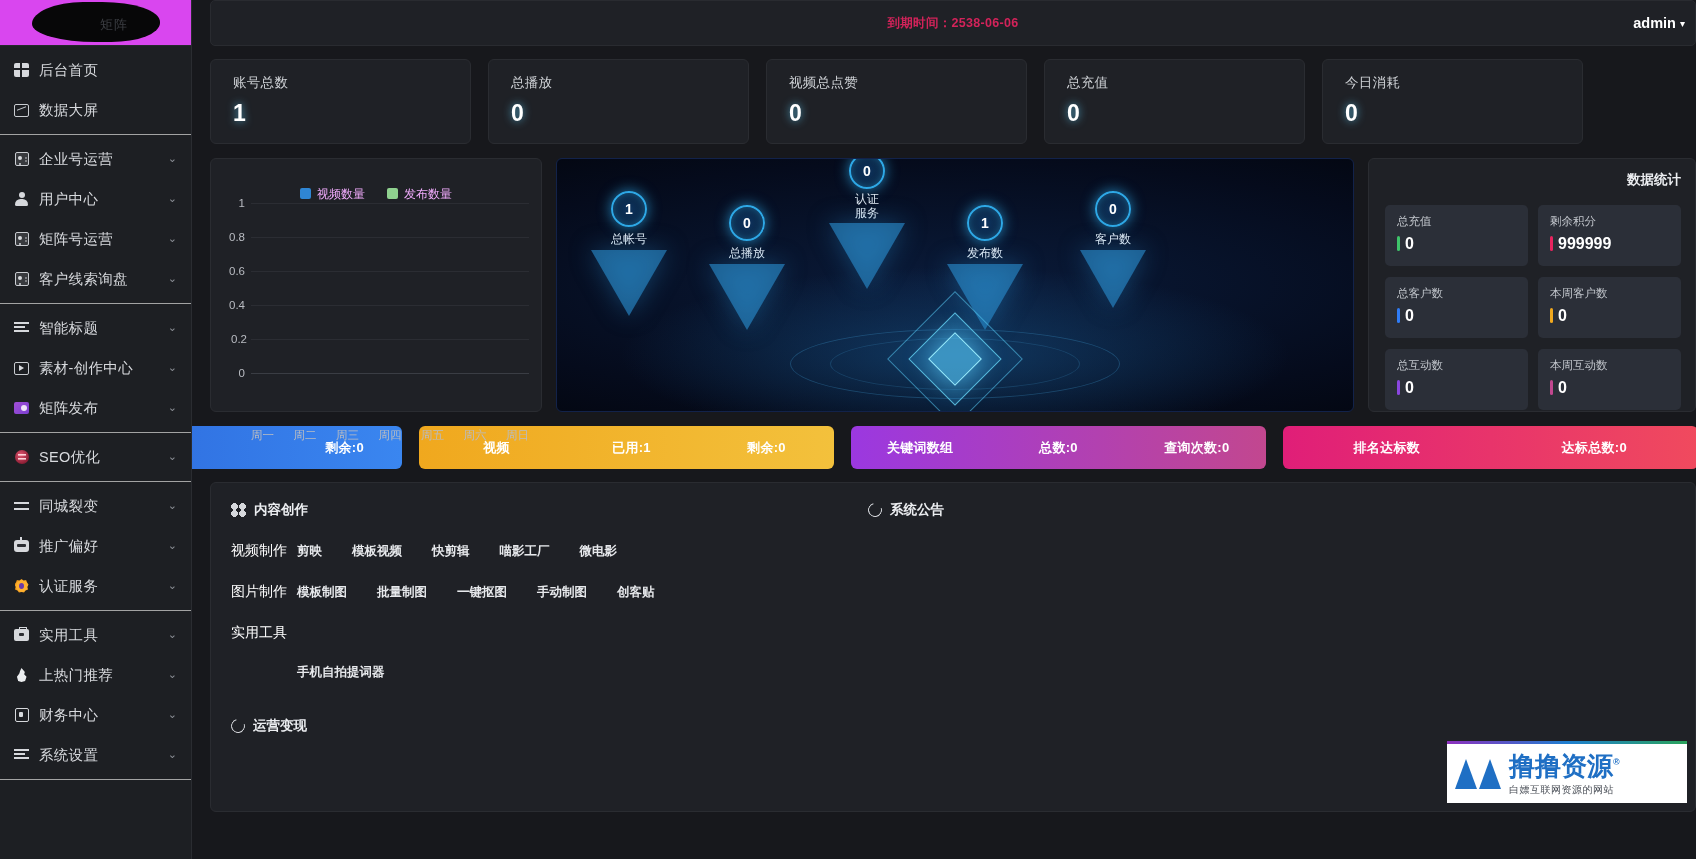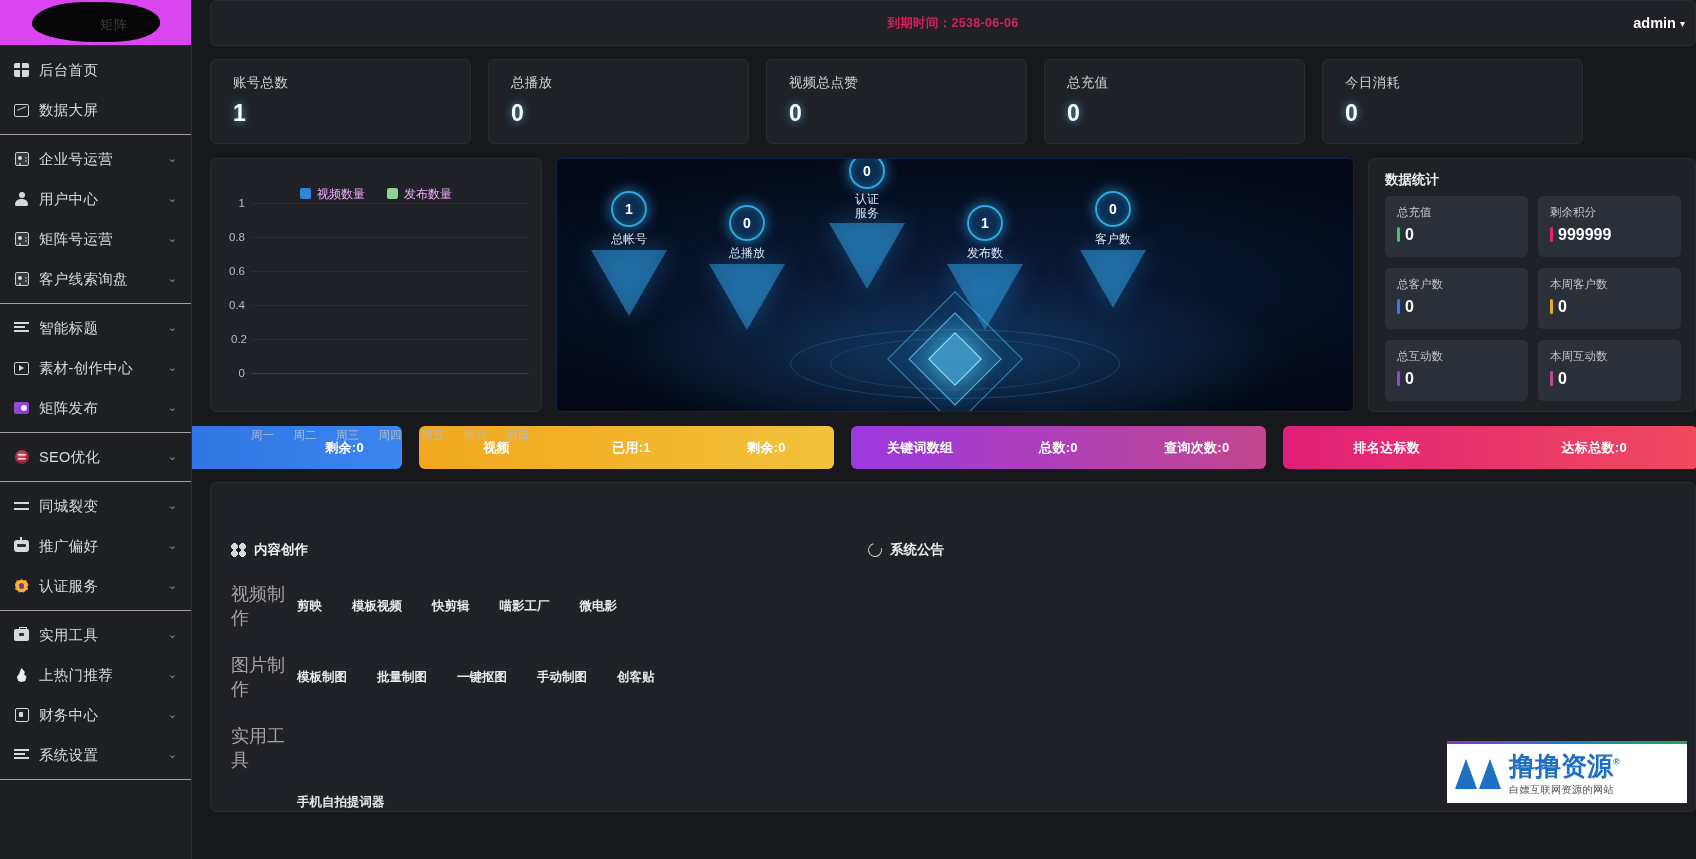--- a/index.html
+++ b/index.html
@@ -294,21 +294,21 @@
     width: 330px; height: 70px; border-radius: 50%;
     border: 1px solid rgba(70,170,225,.28);
   }
   .ring-floor.r2 { width: 250px; height: 52px; border-color: rgba(70,170,225,.2); }
 
   .stats-card {
     width: 328px; flex: 0 0 328px; height: 254px;
     background: #1f2126; border: 1px solid #2a2c31; border-radius: 6px;
     padding: 12px 14px 0 16px;
   }
-  .stats-title { font-size: 13.5px; font-weight: 700; color: #eceef1; margin-bottom: 7px; }
+  .stats-title { font-size: 13.5px; font-weight: 700; color: #eceef1; margin-bottom: 16px; text-align: right; }
   .stats-grid { display: grid; grid-template-columns: 1fr 1fr; gap: 11px 10px; }
   .mini {
     background: #2b2f38; border-radius: 5px; height: 61px;
     padding: 9px 0 0 12px;
   }
   .mini-label { font-size: 11.5px; color: #c3c7cd; }
   .mini-value {
     font-size: 16px; font-weight: 700; color: #fff; margin-top: 6px;
     padding-left: 8px; position: relative; line-height: 1.1;
   }
@@ -335,38 +335,38 @@
 
   
   .bottom {
     margin: 13px 0 0 18px; height: 330px;
     background: #1f2126; border: 1px solid #2a2c31; border-radius: 6px;
     padding: 18px 0 0 20px; position: relative; overflow: hidden;
   }
   .panel-head { display: flex; align-items: center; }
   .ph-title {
     display: flex; align-items: center; gap: 8px;
-    font-size: 13.5px; font-weight: 700; color: #eceef1; margin-top: 40px;
+    font-size: 13.5px; font-weight: 700; color: #eceef1;
   }
   .ph-title.right { margin-left: 560px; }
   .ico-four {
     width: 15px; height: 14px;
     background:
       radial-gradient(circle at 3.5px 3.5px, #d6d8dc 3.5px, transparent 3.6px),
       radial-gradient(circle at 11.5px 3.5px, #d6d8dc 3.5px, transparent 3.6px),
       radial-gradient(circle at 3.5px 10.5px, #d6d8dc 3.5px, transparent 3.6px),
       radial-gradient(circle at 11.5px 10.5px, #d6d8dc 3.5px, transparent 3.6px);
   }
   .ico-refresh {
     width: 14px; height: 14px; border-radius: 50%;
     border: 1.8px solid #d6d8dc; border-top-color: transparent;
     transform: rotate(30deg);
   }
   .tool-row { display: flex; align-items: center; margin-top: 23px; }
-  .tool-cat { width: 66px; flex: 0 0 66px; font-size: 18px; color: #a3a3a3; }
+  .tool-cat { width: 66px; flex: 0 0 66px; font-size: 14px; color: #ffffff; }
   .tool-links { display: flex; }
   .tool-link {
     font-size: 12.5px; color: #e7e9ec; font-weight: 700;
     cursor: pointer; white-space: nowrap; margin-right: 30px;
   }
   .tool-row.indent { margin-top: 22px; padding-left: 66px; }
   .monetize {
     display: flex; align-items: center; gap: 8px;
     font-size: 13.5px; font-weight: 700; color: #eceef1; margin-top: 36px;
   }

